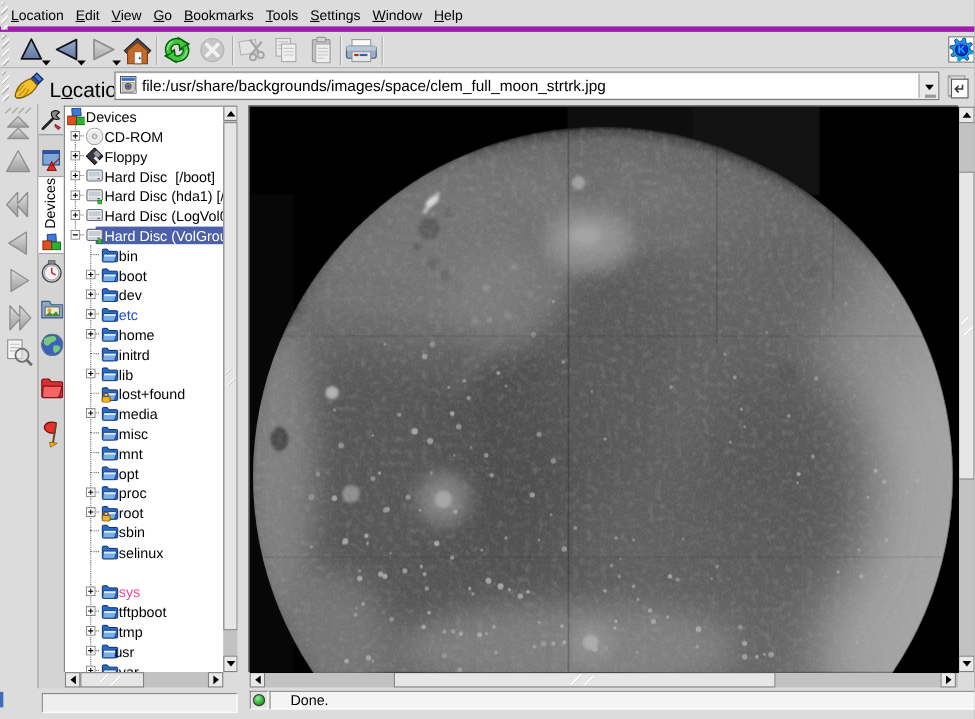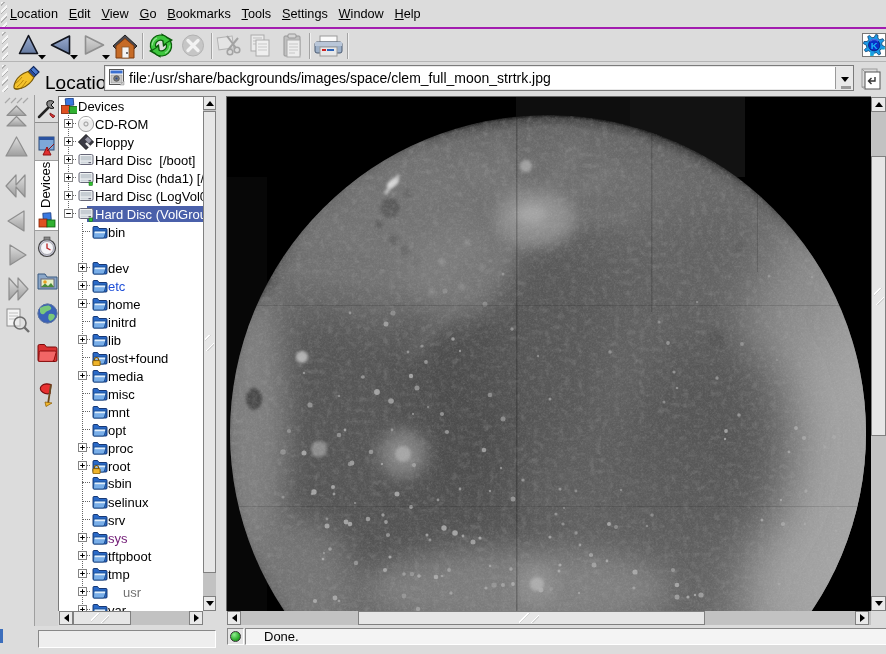--- a/index.html
+++ b/index.html
@@ -9,21 +9,21 @@
 .arrbtn{background:#e9e9e9;border:1px solid #808080;display:flex;align-items:center;justify-content:center}
 .au{width:0;height:0;border-left:4px solid transparent;border-right:4px solid transparent;border-bottom:5px solid #000}
 .ad{width:0;height:0;border-left:4px solid transparent;border-right:4px solid transparent;border-top:5px solid #000}
 .al{width:0;height:0;border-top:4px solid transparent;border-bottom:4px solid transparent;border-right:5px solid #000}
 .ar{width:0;height:0;border-top:4px solid transparent;border-bottom:4px solid transparent;border-left:5px solid #000}
 .grip{background:repeating-linear-gradient(-45deg,transparent 0 4px,#d4d4d4 4px 5px,#ffffff 5px 6px,transparent 6px 9px)}
 .ti{position:absolute;height:18px;font-size:13px;color:#000;white-space:nowrap}
 </style></head>
 <body>
 
-<div class="abs" style="left:0;top:0;width:886px;height:29px;background:#dcdcdc;border-bottom:2px solid #a21caf">
+<div class="abs" style="left:0;top:0;width:886px;height:29px;background:#dcdcdc;border-bottom:5px solid #a21caf">
  <div class="abs hdl-v" style="left:1px;top:2px;width:6px;height:25px"></div>
  <div class="abs" style="left:10px;top:7px;font-size:12.7px;display:flex;gap:10.8px">
   <span><u>L</u>ocation</span>
       <span><u>E</u>dit</span>
       <span><u>V</u>iew</span>
       <span><u>G</u>o</span>
       <span><u>B</u>ookmarks</span>
       <span><u>T</u>ools</span>
       <span><u>S</u>ettings</span>
       <span><u>W</u>indow</span>
@@ -360,20 +360,30 @@
         </svg>
         <span class="abs" style="left:36px;top:2px;color:#fff">Hard Disc (VolGroup00)</span>
       </div>
    <div class="ti" style="left:0;top:126px;width:145px">
         <span class="abs" style="left:23px;top:8px;width:8px;border-top:1px dotted #666"></span>
         <svg class="abs" style="left:33px;top:1px" width="16" height="16">
           <use href="#i-fold"></use>
         </svg>
         <span class="abs" style="left:49px;top:2px;color:#000">bin</span>
       </div>
+   <div class="ti" style="left:0;top:144px;width:145px">
+        <span class="abs" style="left:23px;top:8px;width:8px;border-top:1px dotted #666"></span>
+        <svg class="abs" style="left:19px;top:4px" width="9" height="9">
+          <use href="#i-plus"></use>
+        </svg>
+        <svg class="abs" style="left:33px;top:1px" width="16" height="16">
+          <use href="#i-fold"></use>
+        </svg>
+        <span class="abs" style="left:49px;top:2px;color:#000">boot</span>
+      </div>
    <div class="ti" style="left:0;top:162px;width:145px">
         <span class="abs" style="left:23px;top:8px;width:8px;border-top:1px dotted #666"></span>
         <svg class="abs" style="left:19px;top:4px" width="9" height="9">
           <use href="#i-plus"></use>
         </svg>
         <svg class="abs" style="left:33px;top:1px" width="16" height="16">
           <use href="#i-fold"></use>
         </svg>
         <span class="abs" style="left:49px;top:2px;color:#000">dev</span>
       </div>
@@ -485,36 +495,29 @@
         </svg>
         <span class="abs" style="left:49px;top:2px;color:#000">sbin</span>
       </div>
    <div class="ti" style="left:0;top:396px;width:145px">
         <span class="abs" style="left:23px;top:8px;width:8px;border-top:1px dotted #666"></span>
         <svg class="abs" style="left:33px;top:1px" width="16" height="16">
           <use href="#i-fold"></use>
         </svg>
         <span class="abs" style="left:49px;top:2px;color:#000">selinux</span>
       </div>
-   <div class="ti" style="left:0;top:414px;width:145px">
-        <span class="abs" style="left:23px;top:8px;width:8px;border-top:1px dotted #666"></span>
-        <svg class="abs" style="left:33px;top:1px" width="16" height="16">
-          <use href="#i-fold"></use>
-        </svg>
-        <span class="abs" style="left:49px;top:2px;color:#000">srv</span>
-      </div>
    <div class="ti" style="left:0;top:432px;width:145px">
         <span class="abs" style="left:23px;top:8px;width:8px;border-top:1px dotted #666"></span>
         <svg class="abs" style="left:19px;top:4px" width="9" height="9">
           <use href="#i-plus"></use>
         </svg>
         <svg class="abs" style="left:33px;top:1px" width="16" height="16">
           <use href="#i-fold"></use>
         </svg>
-        <span class="abs" style="left:49px;top:2px;color:#701a75">sys</span>
+        <span class="abs" style="left:49px;top:2px;color:#ec4899">sys</span>
       </div>
    <div class="ti" style="left:0;top:450px;width:145px">
         <span class="abs" style="left:23px;top:8px;width:8px;border-top:1px dotted #666"></span>
         <svg class="abs" style="left:19px;top:4px" width="9" height="9">
           <use href="#i-plus"></use>
         </svg>
         <svg class="abs" style="left:33px;top:1px" width="16" height="16">
           <use href="#i-fold"></use>
         </svg>
         <span class="abs" style="left:49px;top:2px;color:#000">tftpboot</span>
@@ -530,21 +533,21 @@
         <span class="abs" style="left:49px;top:2px;color:#000">tmp</span>
       </div>
    <div class="ti" style="left:0;top:486px;width:145px">
         <span class="abs" style="left:23px;top:8px;width:8px;border-top:1px dotted #666"></span>
         <svg class="abs" style="left:19px;top:4px" width="9" height="9">
           <use href="#i-plus"></use>
         </svg>
         <svg class="abs" style="left:33px;top:1px" width="16" height="16">
           <use href="#i-fold"></use>
         </svg>
-        <span class="abs" style="left:64px;top:2px;color:#737373">usr</span>
+        <span class="abs" style="left:45px;top:2px;color:#000000">usr</span>
       </div>
    <div class="ti" style="left:0;top:504px;width:145px">
         <span class="abs" style="left:23px;top:8px;width:8px;border-top:1px dotted #666"></span>
         <svg class="abs" style="left:19px;top:4px" width="9" height="9">
           <use href="#i-plus"></use>
         </svg>
         <svg class="abs" style="left:33px;top:1px" width="16" height="16">
           <use href="#i-fold"></use>
         </svg>
         <span class="abs" style="left:49px;top:2px;color:#000">var</span>

